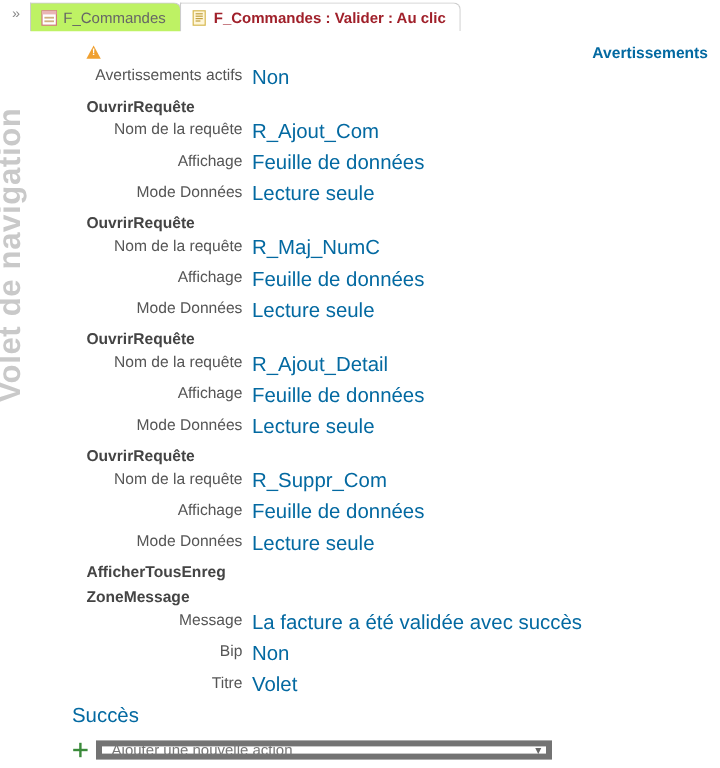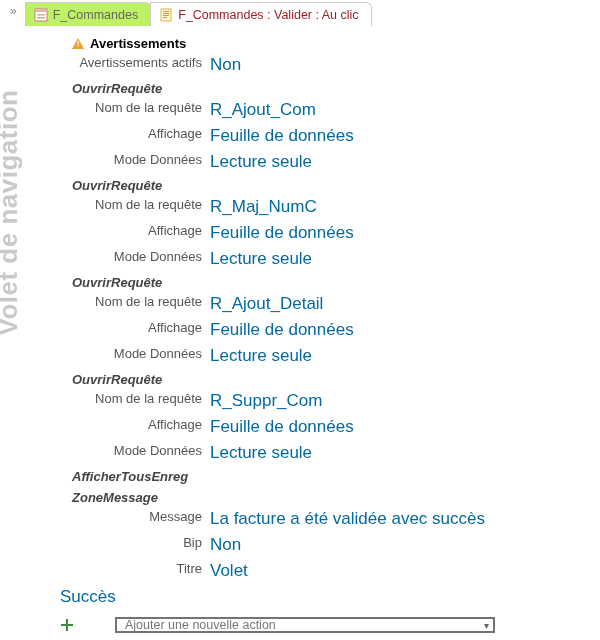--- a/index.html
+++ b/index.html
@@ -43,21 +43,21 @@
     background: #bef264;
     font-size: 12.5px;
     position: relative;
     border-top-right-radius: 6px;
     cursor: pointer;
     color: #666;
   }
   .tab + .tab { margin-left: -1px; }
   .tab.active {
     color: #a0202a;
-    font-weight: 400;
+    font-weight: 700;
     z-index: 1;
     background: #fff;
   }
   .tab-icon {
     width: 14px; height: 14px; display: inline-block;
   }
   .nav-pane-label {
     position: absolute;
     left: 8px;
     top: 320px;
@@ -93,29 +93,29 @@
   .value-col {
     flex: 1;
     color: #0369a1;
     font-size: 17px;
   }
   .action-header {
     font-weight: 700;
     color: #444;
     margin: 6px 0 4px 12px;
     font-size: 13px;
-    font-style: italic;
   }
   .warnings-header {
     display: flex;
     align-items: center;
     gap: 6px;
     font-weight: 700;
-    color: #000000;
+    color: #0369a1;
     margin: 0 0 4px 12px;
+    justify-content: space-between;
   }
   .warn-icon {
     width: 0; height: 0;
     border-left: 6px solid transparent;
     border-right: 6px solid transparent;
     border-bottom: 11px solid #f0a030;
     position: relative;
     display: inline-block;
   }
   .warn-icon::after {
@@ -142,31 +142,30 @@
   .plus::before, .plus::after {
     content: "";
     position: absolute;
     background: #3a8a3a;
   }
   .plus::before { left: 6px; top: 1px; width: 2px; height: 12px; }
   .plus::after  { top: 6px; left: 1px; height: 2px; width: 12px; }
   .new-action-select {
     flex: 1;
     height: 16px;
-    border: 2px solid #737373;
+    border: 5px solid #737373;
     display: flex;
     align-items: center;
     justify-content: space-between;
     padding: 0 4px 0 8px;
     color: #777;
     font-size: 12.5px;
     background: #fff;
     cursor: pointer;
     max-width: 380px;
-    margin-left: 35px;
   }
   .chevron {
     font-size: 10px;
     color: #666;
   }
   .form-icon svg, .macro-icon svg { display:block; }
 </style>
 </head>
 <body>
 

